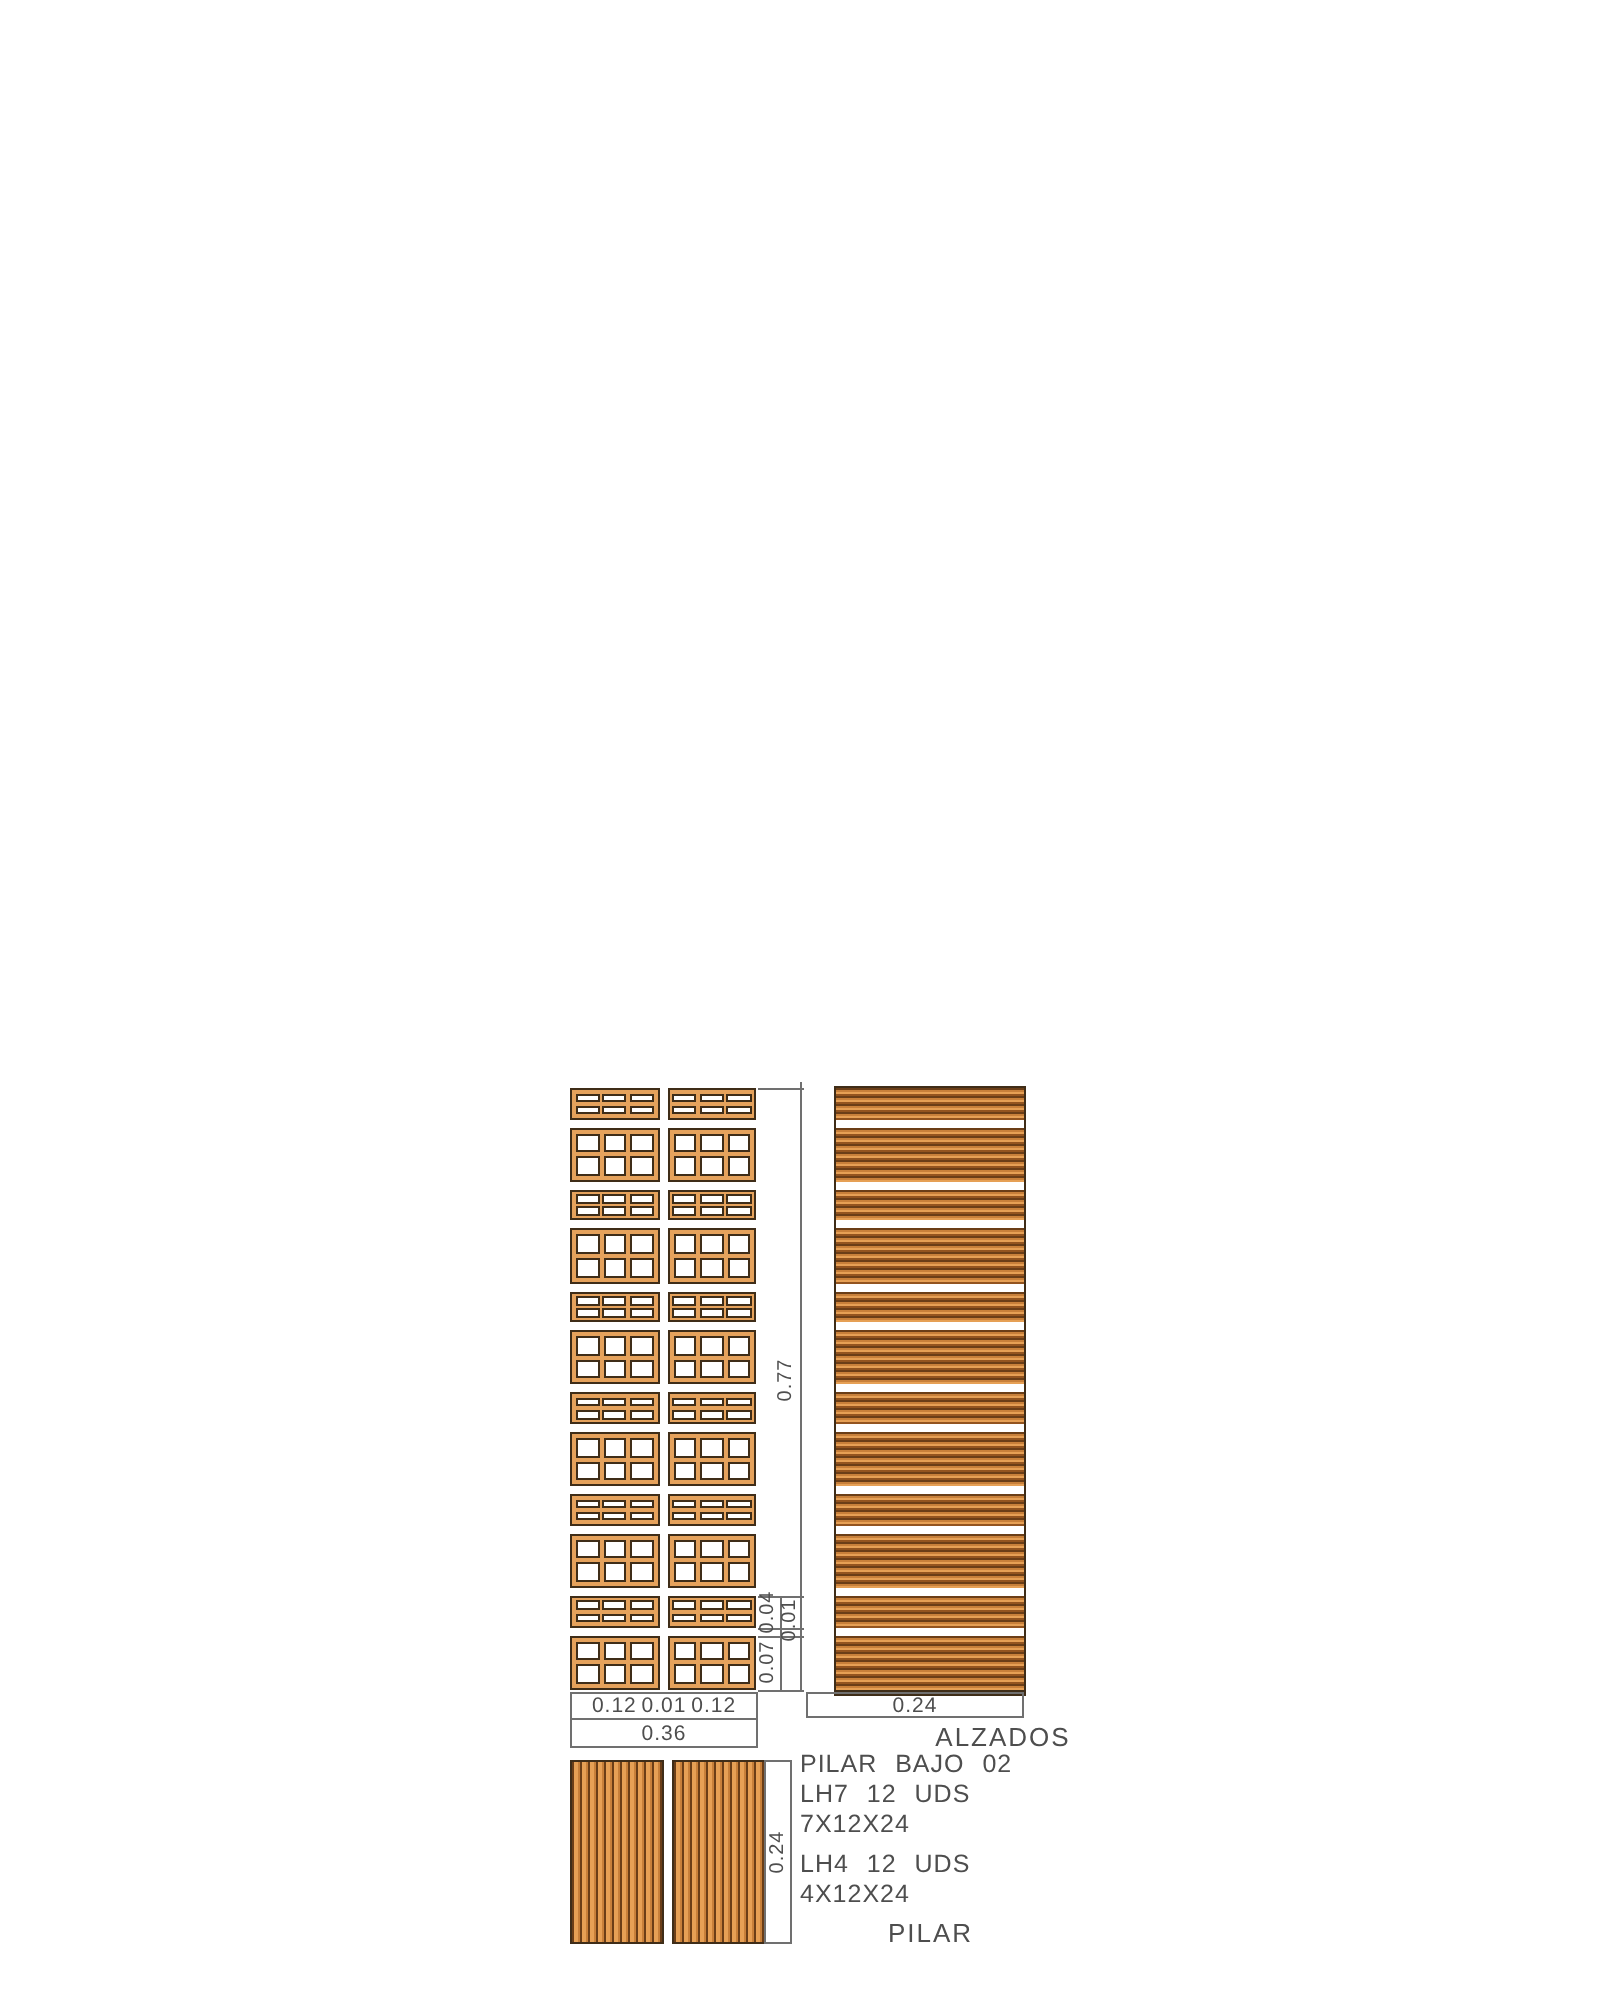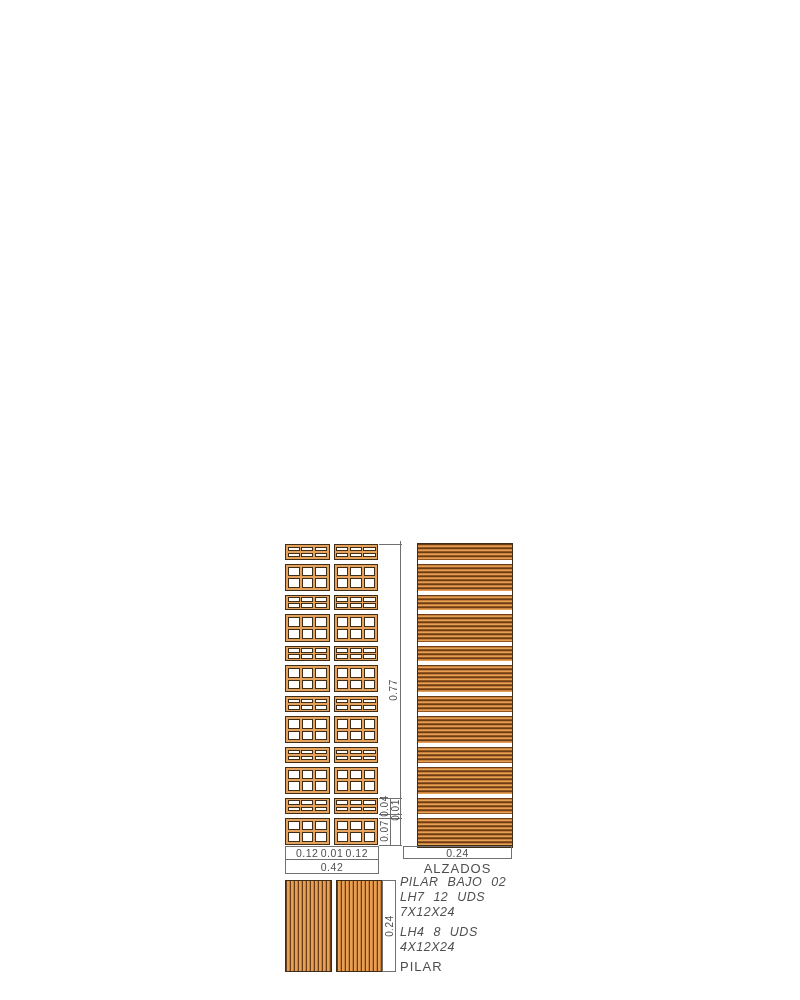--- a/index.html
+++ b/index.html
@@ -28,24 +28,24 @@
 
   
   .dline{position:absolute;background:var(--dim);}
   .vtext{position:absolute;transform:translate(-50%,-50%) rotate(-90deg);
          font-size:10px;white-space:nowrap;letter-spacing:0.5px;}
   .dimbox{position:absolute;border:1px solid var(--dim);box-sizing:border-box;
           font-size:10.5px;letter-spacing:0.5px;display:flex;align-items:center;justify-content:center;}
   .dimbox .seg{position:absolute;top:50%;transform:translate(-50%,-50%);background:#fff;padding:0 1px;}
   .tick{position:absolute;background:var(--dim);width:1px;top:0;bottom:0;}
 
-  .label{position:absolute;font-size:13px;letter-spacing:1px;word-spacing:4px;}
+  .label{position:absolute;font-size:13px;letter-spacing:1px;word-spacing:4px;margin-left:44px;}
   #title-block{left:400px;top:875px;width:150px;font-size:12.5px;letter-spacing:0.5px;
                word-spacing:5px;line-height:15px;}
-  #title-block .tline{white-space:nowrap;font-style:italic;}
+  #title-block .tline{white-space:nowrap;}
   #title-block .gap-before{margin-top:5px;}
 
   
   #plan{left:285px;top:880px;width:98px;height:92px;display:flex;gap:4px;}
   .plan-block{flex:1;box-sizing:border-box;border:1px solid var(--outline);
         background:repeating-linear-gradient(to right,
           var(--stripe-dark) 0px, var(--stripe-dark) 1px,
           var(--stripe-light) 1px,var(--stripe-light) 3px,
           var(--stripe-mid) 3px,  var(--stripe-mid) 4px);}
   #plan-dim-box{left:382px;top:880px;width:14px;height:92px;border:1px solid var(--dim);
@@ -305,40 +305,40 @@
 
   <div class="dimbox" style="left:285px;top:846px;width:94px;height:14px;">
     <div class="tick" style="left:44px;"></div>
     <div class="tick" style="left:48px;"></div>
     <span class="seg" style="left:23%;">0.12</span>
     <span class="seg" style="left:50%;">0.01</span>
     <span class="seg" style="left:77%;">0.12</span>
   </div>
 
   <div class="dimbox" style="left:285px;top:859px;width:94px;height:15px;">
-    <span>0.42</span>
+    <span>0.36</span>
   </div>
 
   <div class="dimbox" style="left:403px;top:846px;width:109px;height:13px;">
     <span>0.24</span>
   </div>
 
   <div class="label" style="left:403px;top:861px;width:109px;text-align:center;">ALZADOS</div>
 
   <div id="plan" class="abs">
     <div class="plan-block"></div>
     <div class="plan-block"></div>
   </div>
 
   <div id="plan-dim-box" class="abs"></div>
   <div class="vtext" style="left:389px;top:926px;">0.24</div>
 
   <div id="title-block" class="abs">
     <div class="tline">PILAR BAJO 02</div>
     <div class="tline">LH7 12 UDS</div>
     <div class="tline">7X12X24</div>
-    <div class="tline gap-before">LH4 8 UDS</div>
+    <div class="tline gap-before">LH4 12 UDS</div>
     <div class="tline">4X12X24</div>
   </div>
 
   <div class="label" style="left:400px;top:959px;">PILAR</div>
 
 </div>
 
 </body></html>

